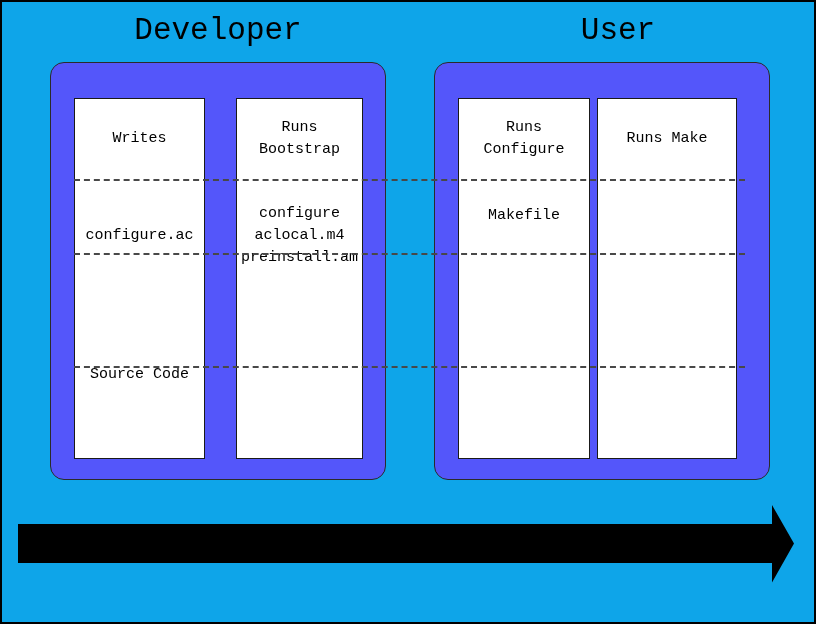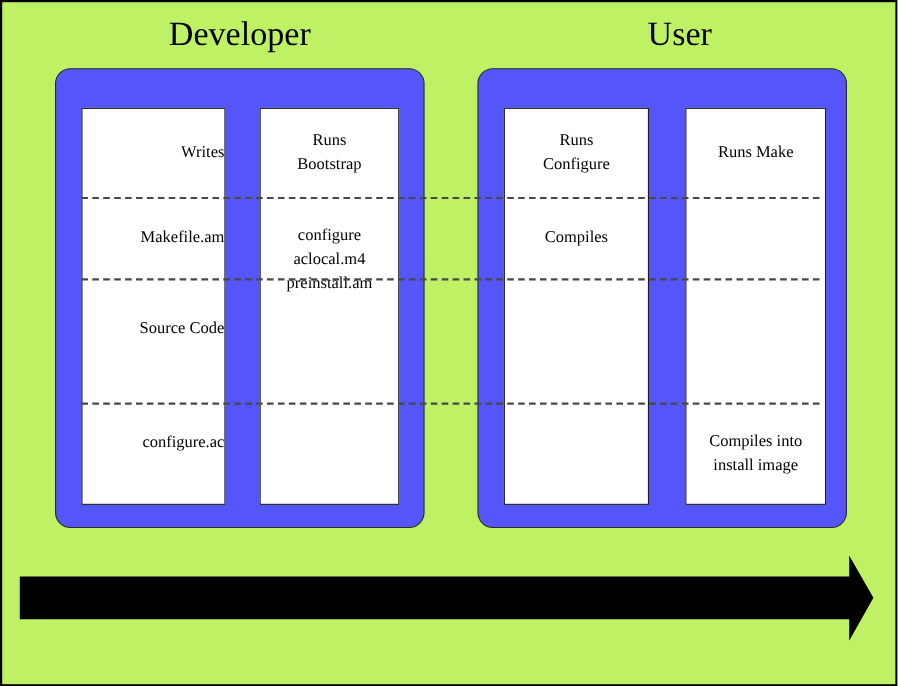--- a/index.html
+++ b/index.html
@@ -2,22 +2,22 @@
 <html><head>
 <meta charset="utf-8">
 <style>
   html, body { margin: 0; padding: 0; background: #ffffff; }
   #canvas {
     position: relative;
     width: 816px;
     height: 624px;
     box-sizing: border-box;
     border: 2px solid #000000;
-    background: #bef264;
-    font-family: Liberation Serif, serif;
+    background: #0ea5e9;
+    font-family: Liberation Mono, monospace;
     color: #000000;
     overflow: hidden;
   }
   .group-title {
     position: absolute;
     top: 12px;
     width: 336px;
     text-align: center;
     font-size: 31px;
     line-height: 34px;
@@ -45,24 +45,24 @@
     position: absolute;
     top: 96px;
     height: 361px;
     box-sizing: border-box;
     background: #ffffff;
     border: 1.5px solid #1a1a1a;
     z-index: 2;
     display: flex;
     flex-direction: column;
   }
-  #col-writes    { left: 72px;  width: 131px; align-items: flex-end; }
+  #col-writes    { left: 72px;  width: 131px; }
   #col-bootstrap { left: 234px; width: 127px; }
   #col-configure { left: 456px; width: 132px; }
-  #col-make      { left: 621px; width: 128px; }
+  #col-make      { left: 595px; width: 140px; }
 
   .cell {
     display: flex;
     align-items: center;
     justify-content: center;
     text-align: center;
     white-space: pre-line;
     font-size: 15px;
     line-height: 22px;
     color: #000000;
@@ -101,47 +101,44 @@
   <div class="group-title" id="title-developer">Developer</div>
 
   <div class="group-title" id="title-user">User</div>
 
   <div class="blue-block" id="dev-block"></div>
 
   <div class="blue-block" id="user-block"></div>
 
   <div class="column" id="col-writes">
     <div class="cell row-1">Writes</div>
-    <div class="cell row-2">Makefile.am</div>
+    <div class="cell row-3">configure.ac</div>
     <div class="cell row-4">Source Code</div>
-    <div class="cell row-3">configure.ac</div>
   </div>
 
   <div class="column" id="col-bootstrap">
     <div class="cell row-1">Runs
 Bootstrap</div>
     <div class="cell row-3">configure
 aclocal.m4
 preinstall.am</div>
     <div class="cell row-4"></div>
   </div>
 
   <div class="column" id="col-configure">
     <div class="cell row-1">Runs
 Configure</div>
-    <div class="cell row-2">Compiles</div>
+    <div class="cell row-2">Makefile</div>
     <div class="cell row-4"></div>
   </div>
 
   <div class="column" id="col-make">
     <div class="cell row-1">Runs Make</div>
     <div class="cell row-2"></div>
     <div class="cell row-3"></div>
-    <div class="cell row-4">Compiles into
-install image</div>
   </div>
 
   <div class="dashed-divider" id="divider-1"></div>
   <div class="dashed-divider" id="divider-2"></div>
   <div class="dashed-divider" id="divider-3"></div>
 
   <svg id="timeline-arrow" width="790" height="90" viewBox="0 0 790 90">
     <polygon points="6,24 760,24 760,5 782,43.5 760,82.5 760,63 6,63" fill="#000000"></polygon>
   </svg>
 

